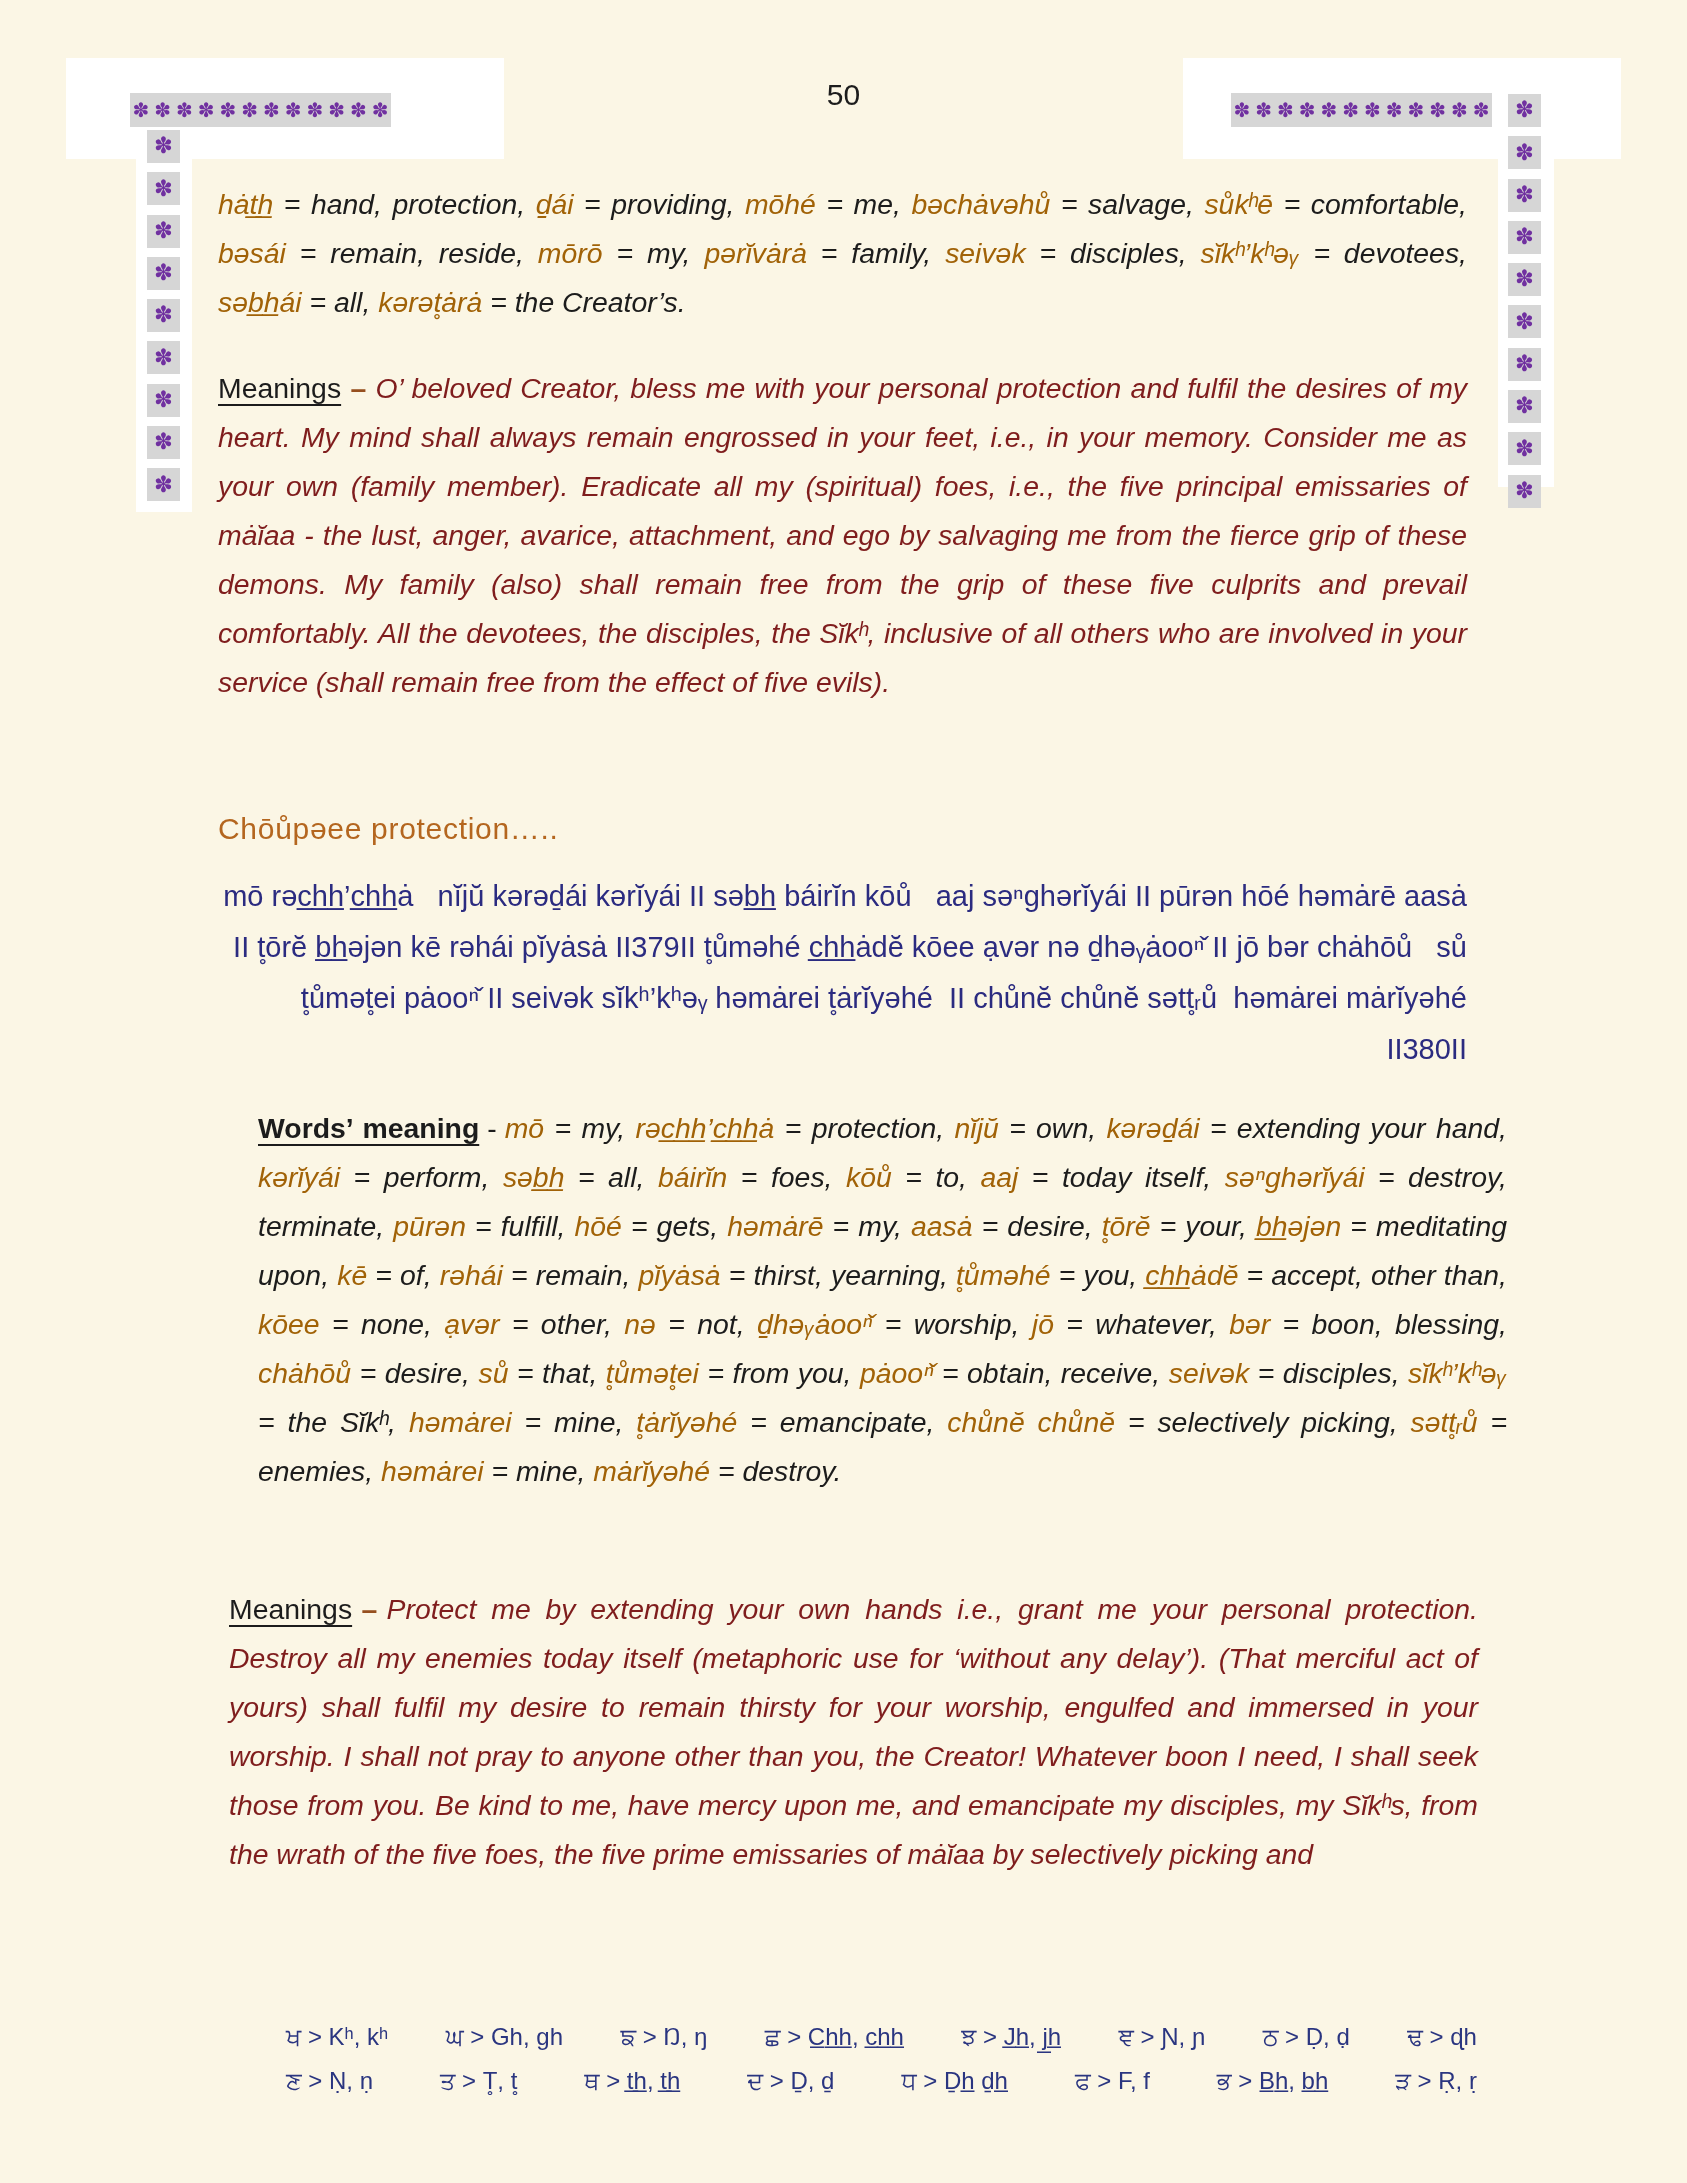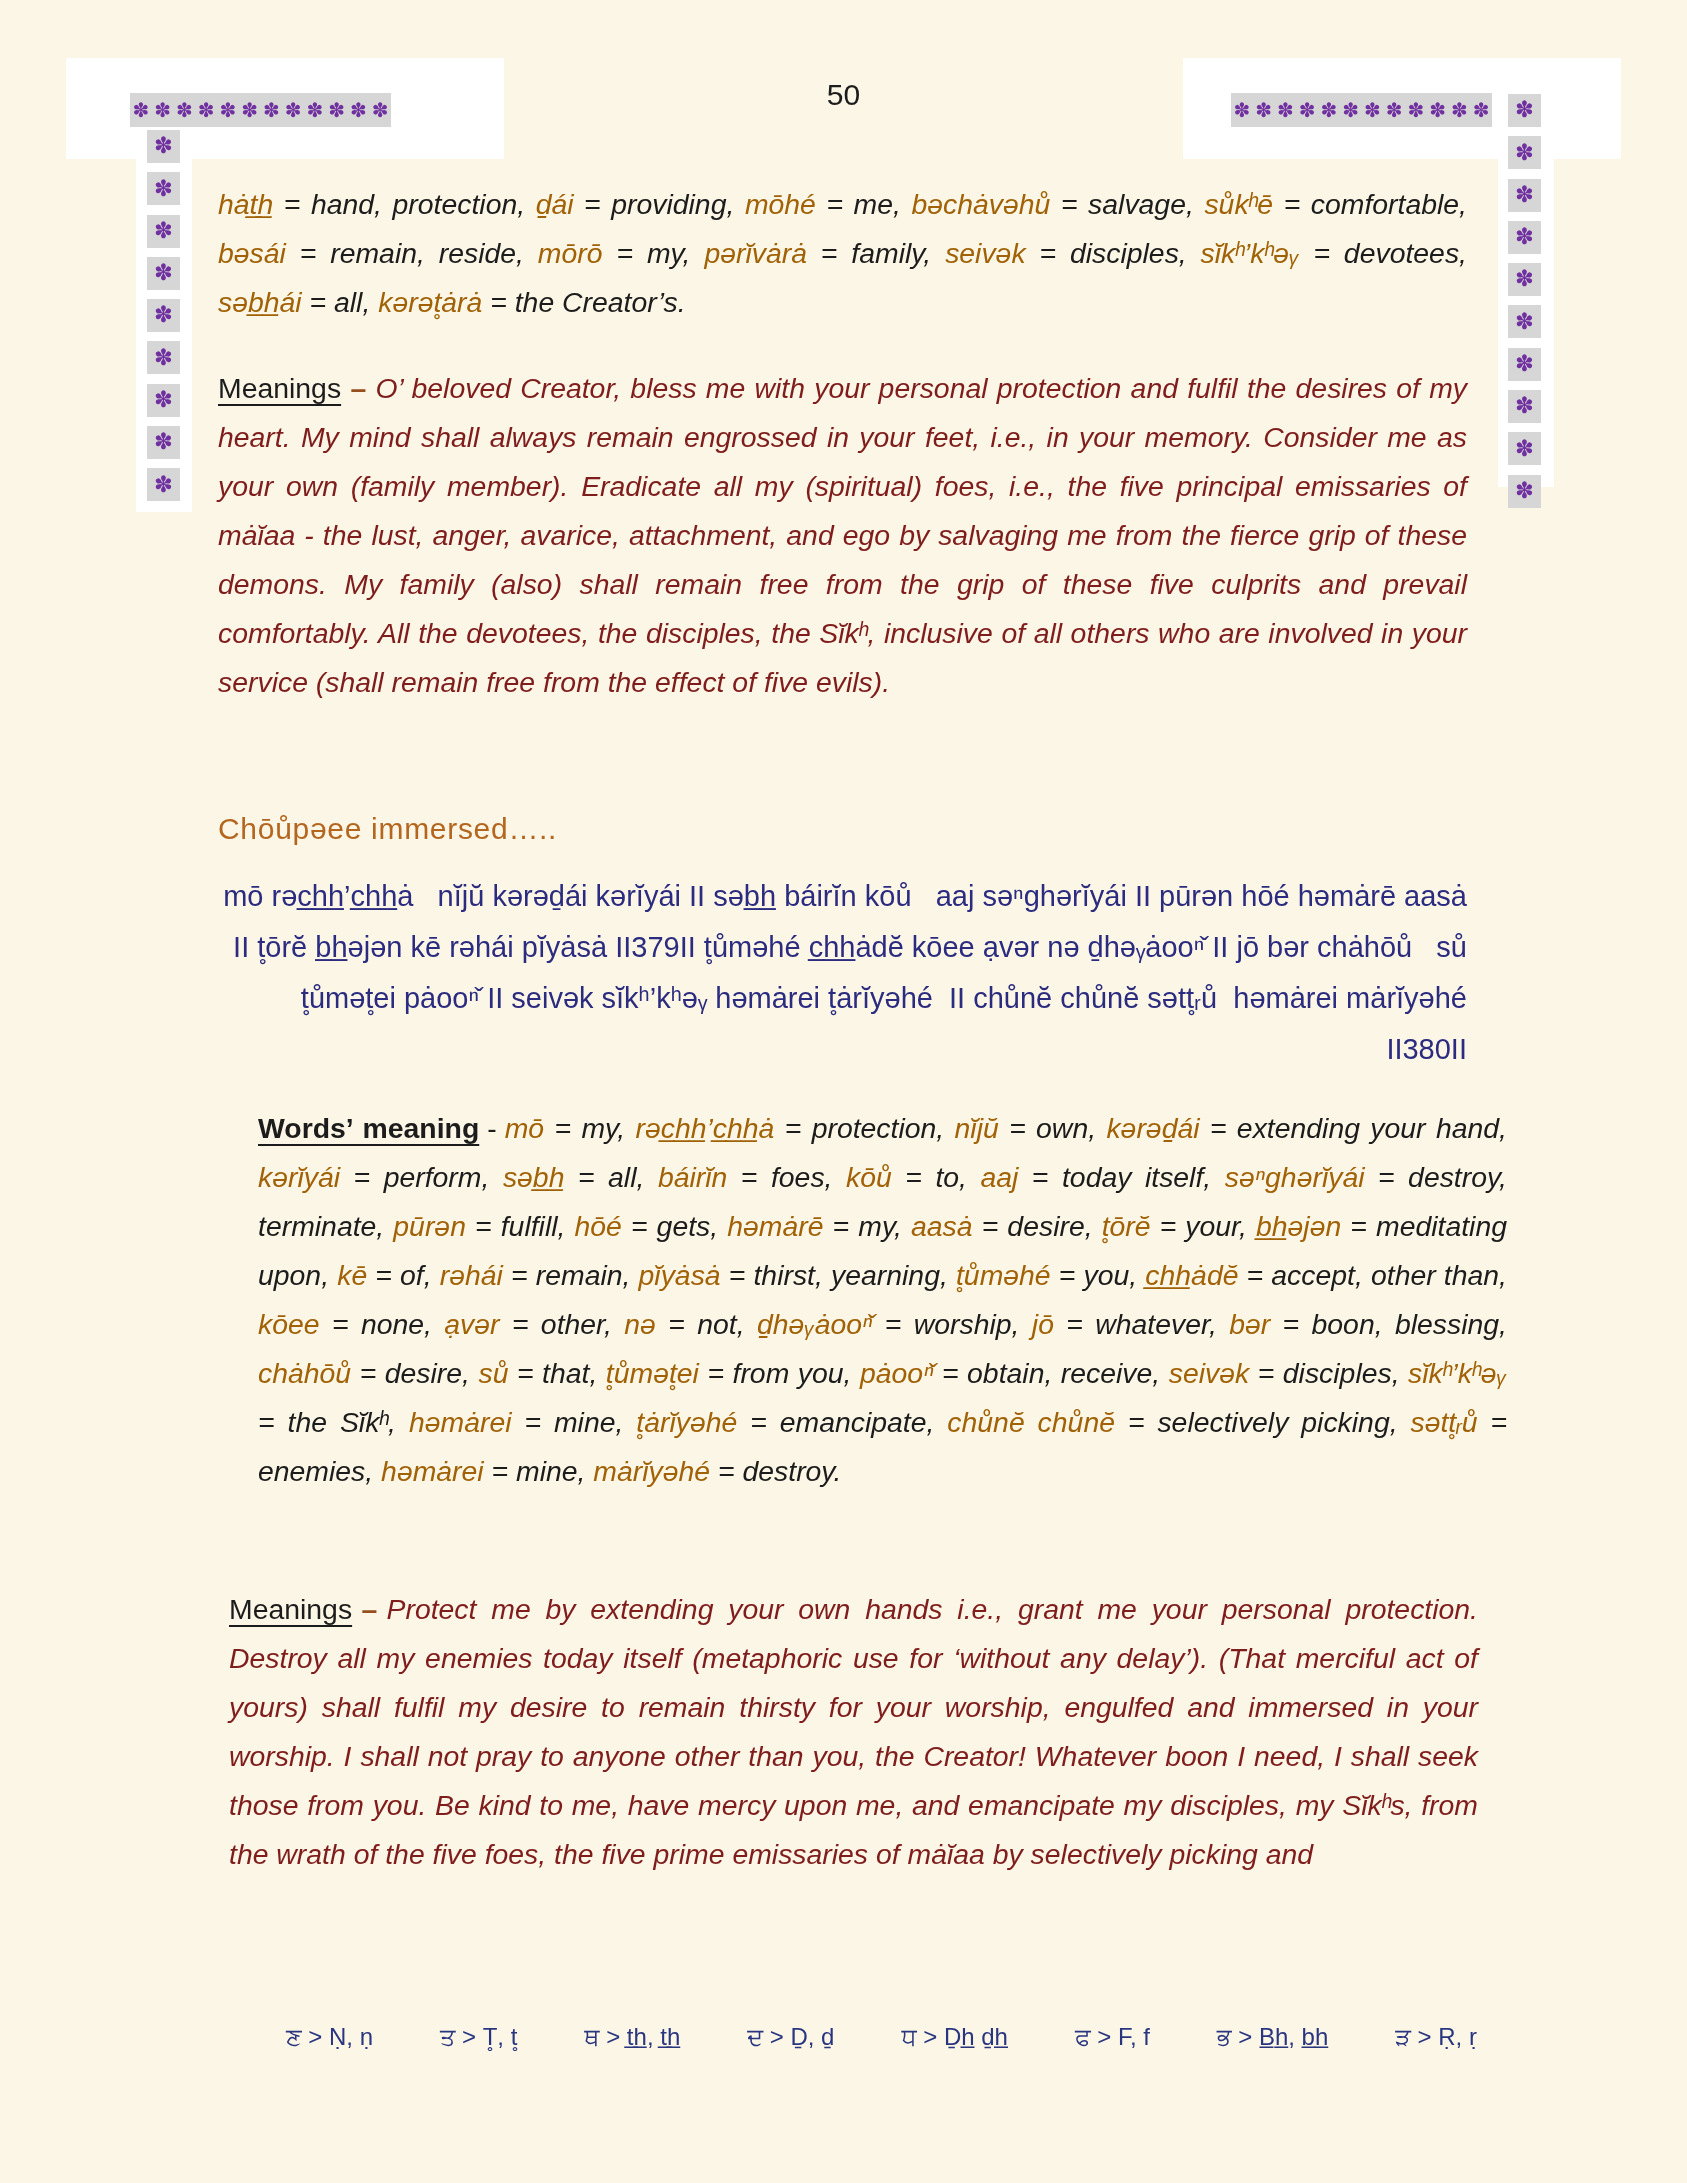--- a/index.html
+++ b/index.html
@@ -143,29 +143,39 @@
       </span>
       <span class="tile">
         <span class="flower">✽</span>
       </span>
     </div>
 
   <p class="para block-wl1"><span class="seg-b">hȧt̲h̲</span><span class="seg-k"> = hand, protection, </span><span class="seg-b">ḏái</span><span class="seg-k"> = providing, </span><span class="seg-b">mōhé</span><span class="seg-k"> = me, </span><span class="seg-b">bəchȧvəhů</span><span class="seg-k"> = salvage, </span><span class="seg-b">sůkʰē</span><span class="seg-k"> = comfortable, </span><span class="seg-b">bəsái</span><span class="seg-k"> = remain, reside, </span><span class="seg-b">mōrō</span><span class="seg-k"> = my, </span><span class="seg-b">pərĭvȧrȧ</span><span class="seg-k"> = family, </span><span class="seg-b">seivək</span><span class="seg-k"> = disciples, </span><span class="seg-b">sĭkʰ’kʰəᵧ</span><span class="seg-k"> = devotees, </span><span class="seg-b">səb̲h̲ái</span><span class="seg-k"> = all, </span><span class="seg-b">kərət̥ȧrȧ</span><span class="seg-k"> = the Creator’s.</span></p>
 
   <p class="para block-m1"><span class="mlabel">Meanings</span><span class="msep">–</span><span class="mtext">O’ beloved Creator, bless me with your personal protection and fulfil the desires of my heart. My mind shall always remain engrossed in your feet, i.e., in your memory. Consider me as your own (family member). Eradicate all my (spiritual) foes, i.e., the five principal emissaries of mȧĭaa - the lust, anger, avarice, attachment, and ego by salvaging me from the fierce grip of these demons. My family (also) shall remain free from the grip of these five culprits and prevail comfortably. All the devotees, the disciples, the Sĭkʰ, inclusive of all others who are involved in your service (shall remain free from the effect of five evils).</span></p>
 
-  <h2 class="choupaee-heading">Chōůpəee  immersed…..</h2>
+  <h2 class="choupaee-heading">Chōůpəee  protection…..</h2>
 
   <p class="para block-verse">mō rəc̲h̲h̲’c̲h̲h̲ȧ   nĭjŭ kərəḏái kərĭyái II səb̲h̲ báirĭn kōů   aaj səⁿghərĭyái II pūrən hōé həmȧrē aasȧ II t̥ōrĕ b̲h̲əjən kē rəhái pĭyȧsȧ II379II t̥ůməhé c̲h̲h̲ȧdĕ kōee ạvər nə ḏhəᵧȧooⁿ̌ II jō bər chȧhōů   sů t̥ůmət̥ei pȧooⁿ̌ II seivək sĭkʰ’kʰəᵧ həmȧrei t̥ȧrĭyəhé  II chůnĕ chůnĕ sətt̥ᵣů  həmȧrei mȧrĭyəhé II380II</p>
 
   <p class="para block-wl2"><span class="wlabel">Words’ meaning</span><span class="wsep">-</span><span><span class="seg-b">mō</span><span class="seg-k"> = my, </span><span class="seg-b">rəc̲h̲h̲’c̲h̲h̲ȧ</span><span class="seg-k"> = protection, </span><span class="seg-b">nĭjŭ</span><span class="seg-k"> = own, </span><span class="seg-b">kərəḏái</span><span class="seg-k"> = extending your hand, </span><span class="seg-b">kərĭyái</span><span class="seg-k"> = perform, </span><span class="seg-b">səb̲h̲</span><span class="seg-k"> = all, </span><span class="seg-b">báirĭn</span><span class="seg-k"> = foes, </span><span class="seg-b">kōů</span><span class="seg-k"> = to, </span><span class="seg-b">aaj</span><span class="seg-k"> = today itself, </span><span class="seg-b">səⁿghərĭyái</span><span class="seg-k"> = destroy, terminate, </span><span class="seg-b">pūrən</span><span class="seg-k"> = fulfill, </span><span class="seg-b">hōé</span><span class="seg-k"> = gets, </span><span class="seg-b">həmȧrē</span><span class="seg-k"> = my, </span><span class="seg-b">aasȧ</span><span class="seg-k"> = desire, </span><span class="seg-b">t̥ōrĕ</span><span class="seg-k"> = your, </span><span class="seg-b">b̲h̲əjən</span><span class="seg-k"> = meditating upon, </span><span class="seg-b">kē</span><span class="seg-k"> = of, </span><span class="seg-b">rəhái</span><span class="seg-k"> = remain, </span><span class="seg-b">pĭyȧsȧ</span><span class="seg-k"> = thirst, yearning, </span><span class="seg-b">t̥ůməhé</span><span class="seg-k"> = you, </span><span class="seg-b">c̲h̲h̲ȧdĕ</span><span class="seg-k"> = accept, other than, </span><span class="seg-b">kōee</span><span class="seg-k"> = none, </span><span class="seg-b">ạvər</span><span class="seg-k"> = other, </span><span class="seg-b">nə</span><span class="seg-k"> = not, </span><span class="seg-b">ḏhəᵧȧooⁿ̌</span><span class="seg-k"> = worship, </span><span class="seg-b">jō</span><span class="seg-k"> = whatever, </span><span class="seg-b">bər</span><span class="seg-k"> = boon, blessing, </span><span class="seg-b">chȧhōů</span><span class="seg-k"> = desire, </span><span class="seg-b">sů</span><span class="seg-k"> = that, </span><span class="seg-b">t̥ůmət̥ei</span><span class="seg-k"> = from you, </span><span class="seg-b">pȧooⁿ̌</span><span class="seg-k"> = obtain, receive, </span><span class="seg-b">seivək</span><span class="seg-k"> = disciples, </span><span class="seg-b">sĭkʰ’kʰəᵧ</span><span class="seg-k"> = the Sĭkʰ, </span><span class="seg-b">həmȧrei</span><span class="seg-k"> = mine, </span><span class="seg-b">t̥ȧrĭyəhé</span><span class="seg-k"> = emancipate, </span><span class="seg-b">chůnĕ chůnĕ</span><span class="seg-k"> = selectively picking, </span><span class="seg-b">sətt̥ᵣů</span><span class="seg-k"> = enemies, </span><span class="seg-b">həmȧrei</span><span class="seg-k"> = mine, </span><span class="seg-b">mȧrĭyəhé</span><span class="seg-k"> = destroy.</span></span></p>
 
   <p class="para block-m2"><span class="mlabel">Meanings</span><span class="msep">–</span><span class="mtext">Protect me by extending your own hands i.e., grant me your personal protection. Destroy all my enemies today itself (metaphoric use for ‘without any delay’). (That merciful act of yours) shall fulfil my desire to remain thirsty for your worship, engulfed and immersed in your worship.  I shall not pray to anyone other than you, the Creator! Whatever boon I need, I shall seek those from you. Be kind to me, have mercy upon me, and emancipate my disciples, my  Sĭkʰs, from the wrath of the five foes, the five prime emissaries of mȧĭaa by selectively picking and</span></p>
 
   <div class="footer">
+    <div class="frow">
+        <span class="fcell">ਖ &gt; Kʰ, kʰ</span>
+        <span class="fcell">ਘ &gt; Gh, gh</span>
+        <span class="fcell">ਙ &gt; Ŋ, ŋ</span>
+        <span class="fcell">ਛ &gt; C̲h̲h̲, c̲h̲h̲</span>
+        <span class="fcell">ਝ &gt; J̲h̲, j̲h̲</span>
+        <span class="fcell">ਞ &gt; Ɲ, ɲ</span>
+        <span class="fcell">ਠ &gt; Ḍ, ḍ</span>
+        <span class="fcell">ਢ &gt; ɖh</span>
+      </div>
     <div class="frow">
         <span class="fcell">ਣ &gt; Ṇ, ṇ</span>
         <span class="fcell">ਤ &gt; T̥, t̥</span>
         <span class="fcell">ਥ &gt; t̲h̲, t̲h̲</span>
         <span class="fcell">ਦ &gt; Ḏ, ḏ</span>
         <span class="fcell">ਧ &gt; Ḏh̲ ḏh̲</span>
         <span class="fcell">ਫ &gt; F, f</span>
         <span class="fcell">ਭ &gt; B̲h̲, b̲h̲</span>
         <span class="fcell">ੜ &gt; Ṛ, ṛ</span>
       </div>

